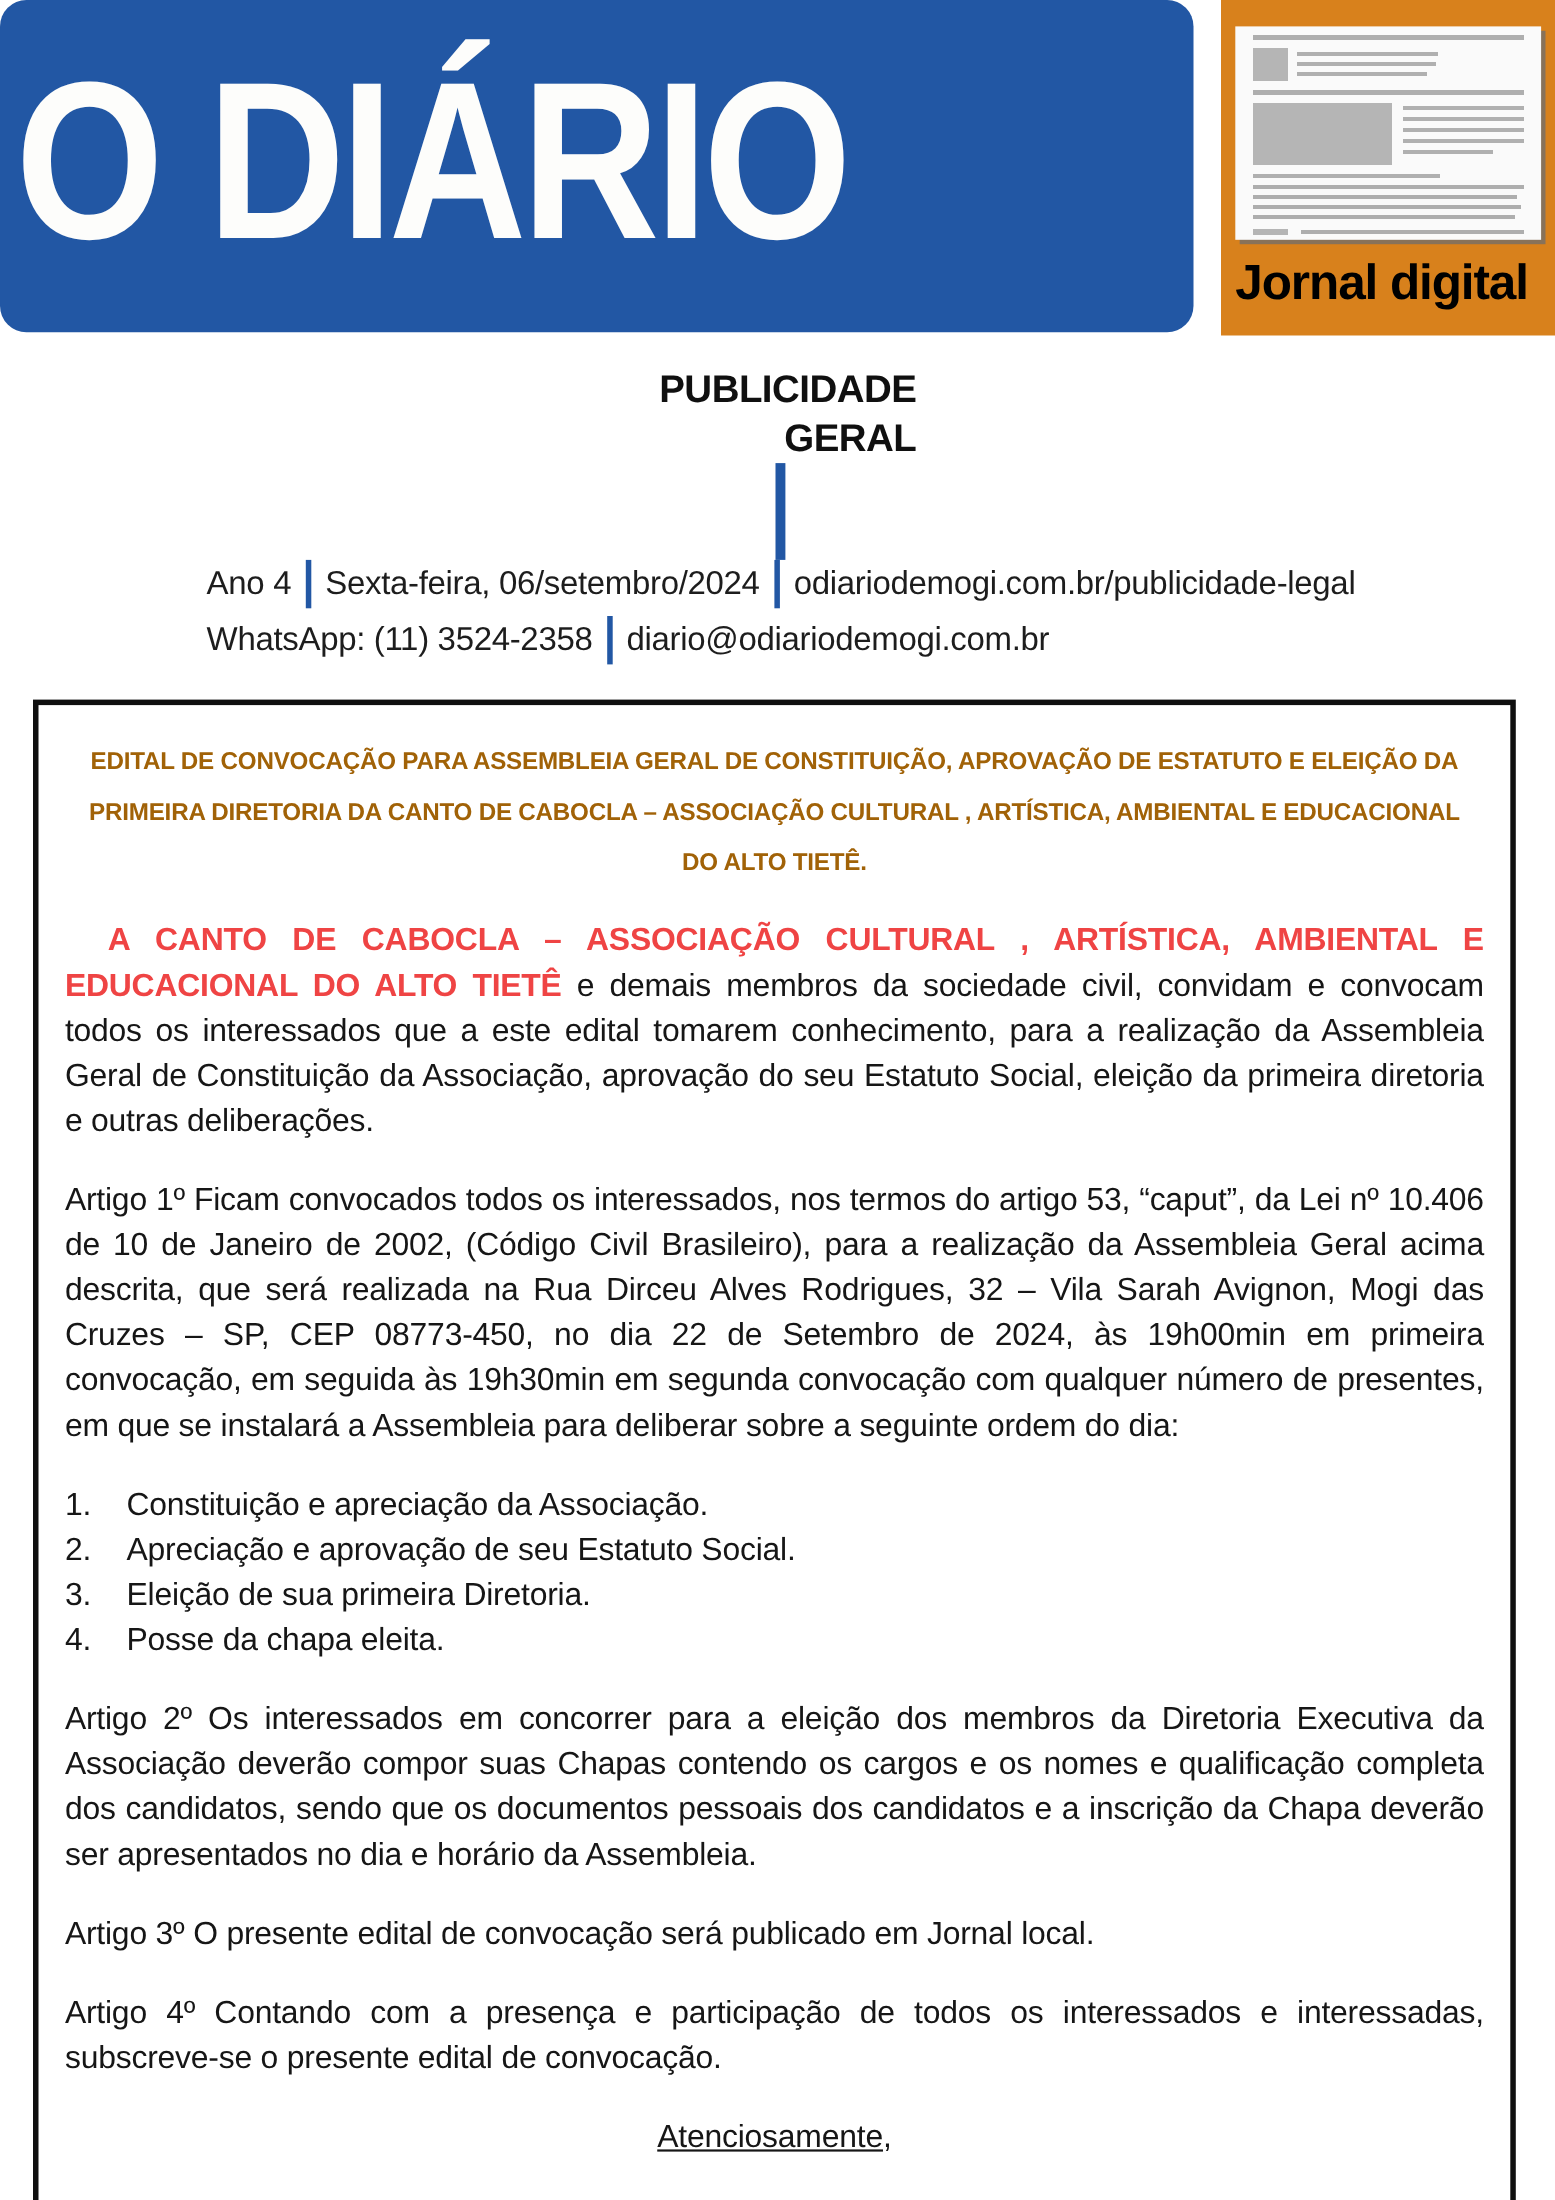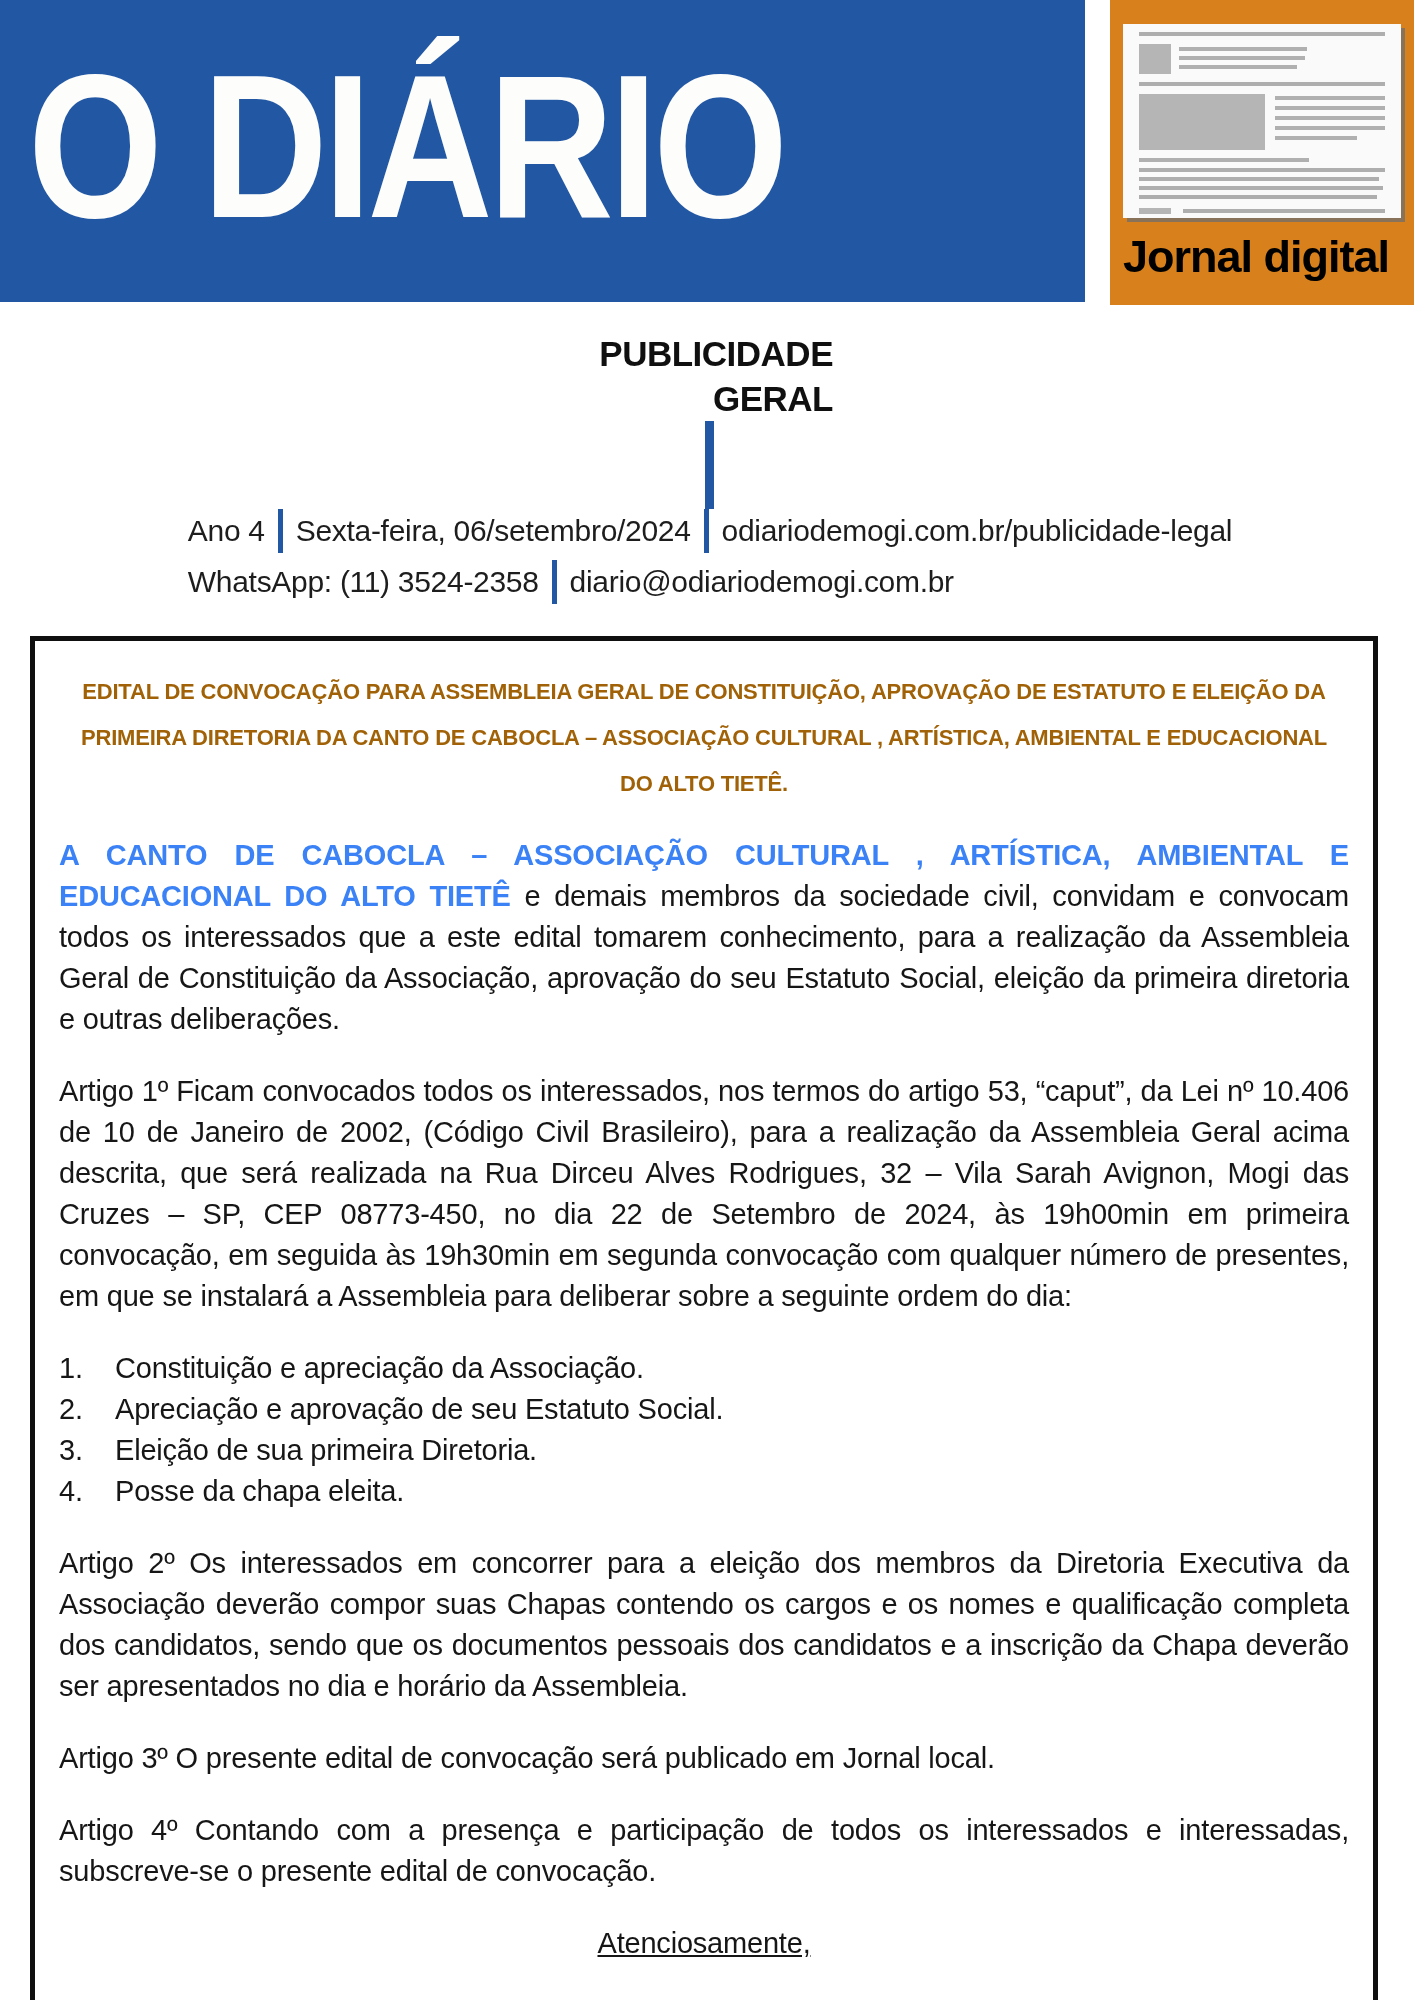--- a/index.html
+++ b/index.html
@@ -11,21 +11,22 @@
     overflow: hidden;
     color: #161616;
   }
 
   
   .masthead { display: flex; align-items: flex-start; }
   .masthead-blue {
     width: 1085px; height: 302px;
     background: #2257a4;
     display: flex; align-items: center;
-    padding-left: 28px;
+    padding-left: 14px;
+    border-radius: 24px;
   }
   .masthead-title {
     color: #fdfdfb;
     font-weight: bold;
     font-size: 204px;
     letter-spacing: -5px;
     white-space: nowrap;
     transform: scaleX(0.85);
     transform-origin: left center;
     line-height: 1;
@@ -104,21 +105,21 @@
     color: #a16207;
     letter-spacing: -0.2px;
   }
   .notice-par {
     font-size: 29px;
     line-height: 41px;
     text-align: justify;
     margin: 0 0 31px 0;
     letter-spacing: -0.2px;
   }
-  .notice-par b { color: #3b82f6; }
+  .notice-par b { color: #ef4444; margin-left: 39px; }
   .agenda { margin: 0 0 31px 0; }
   .agenda-row { display: flex; font-size: 29px; line-height: 41px; letter-spacing: -0.2px; }
   .agenda-num { width: 56px; flex: none; }
   .agenda-text { flex: 1; }
   .closing-line { text-align: center; text-decoration: underline; }
   .sig-block { margin-top: 31px; }
   .sig-line {
     text-align: left;
     font-size: 36px;
     line-height: 45px;

